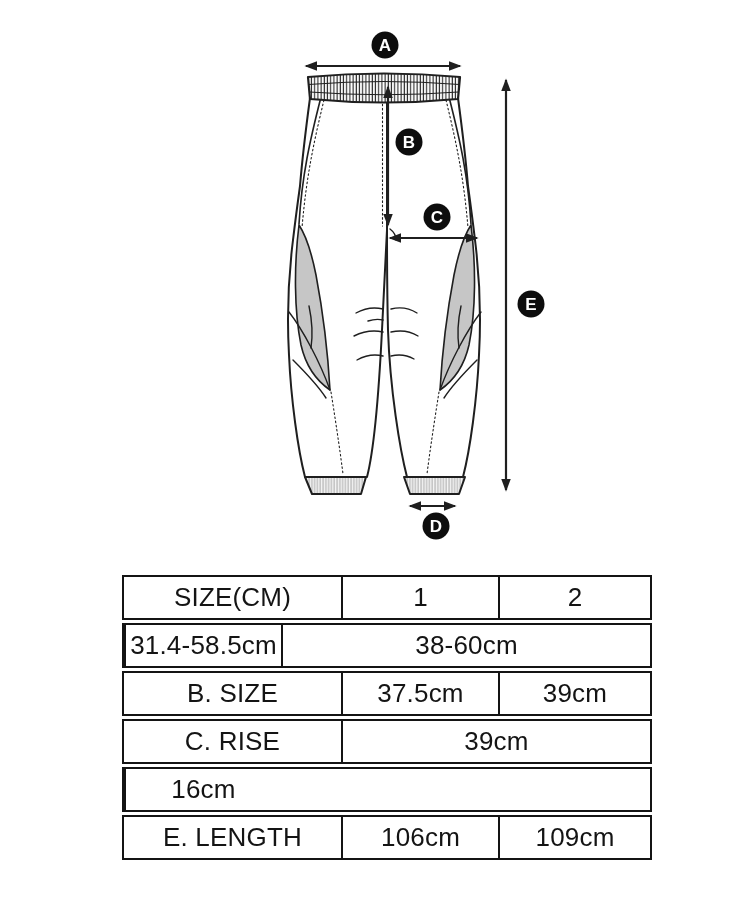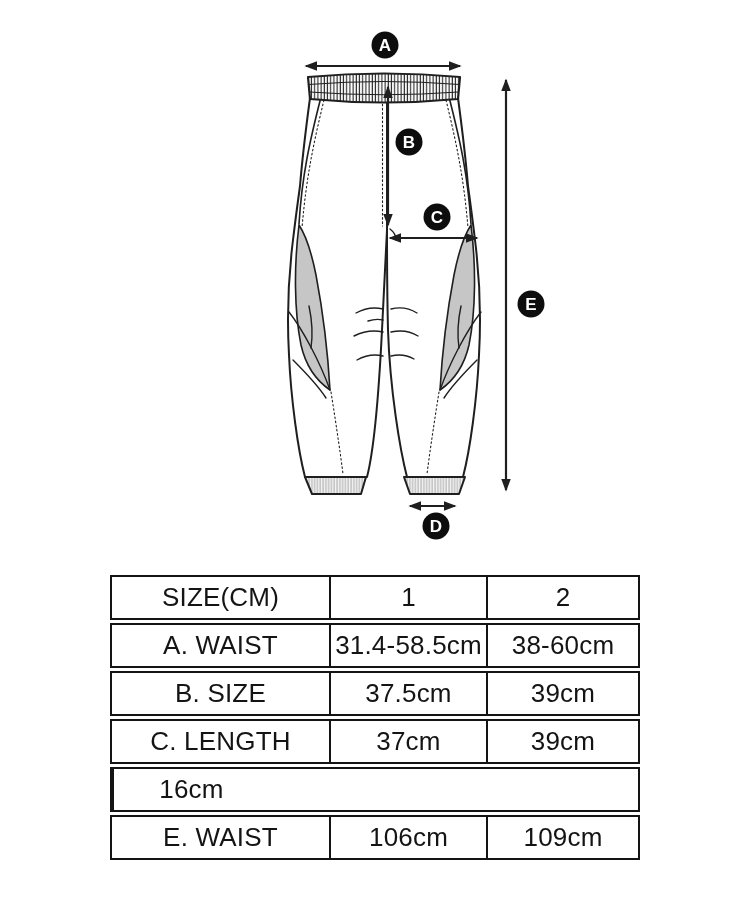--- a/index.html
+++ b/index.html
@@ -1,20 +1,20 @@
 <!DOCTYPE html>
 <html><head>
 <meta charset="utf-8">
 <style>
   html,body{margin:0;padding:0;background:#ffffff;}
   .page{position:relative;width:750px;height:900px;background:#fff;overflow:hidden;
         font-family:"Liberation Sans",sans-serif;}
   .drawing{position:absolute;left:0;top:0;}
   
-  .size-table{position:absolute;left:110px;top:575px;width:530px;}
+  .size-table{position:absolute;left:122px;top:575px;width:530px;}
   .t-row{display:flex;box-sizing:border-box;border:2.5px solid #141414;height:45px;
          margin-bottom:3px;background:#fff;}
   .t-cell{display:flex;align-items:center;justify-content:center;font-size:26px;
           color:#141414;letter-spacing:0.2px;box-sizing:border-box;white-space:nowrap;}
   .t-c0{width:217px;}
   .t-c1{width:157px;border-left:2.5px solid #141414;}
   .t-c2{flex:1;border-left:2.5px solid #141414;}
 </style>
 </head>
 <body>
@@ -142,41 +142,39 @@
 
   <div class="size-table">
 
     <div class="t-row">
       <div class="t-cell t-c0">SIZE(CM)</div>
       <div class="t-cell t-c1">1</div>
       <div class="t-cell t-c2">2</div>
     </div>
 
     <div class="t-row">
-      <div class="t-cell t-c0">A. WAIST</div>
       <div class="t-cell t-c1">31.4-58.5cm</div>
       <div class="t-cell t-c2">38-60cm</div>
     </div>
 
     <div class="t-row">
       <div class="t-cell t-c0">B. SIZE</div>
       <div class="t-cell t-c1">37.5cm</div>
       <div class="t-cell t-c2">39cm</div>
     </div>
 
     <div class="t-row">
-      <div class="t-cell t-c0">C. LENGTH</div>
-      <div class="t-cell t-c1">37cm</div>
+      <div class="t-cell t-c0">C. RISE</div>
       <div class="t-cell t-c2">39cm</div>
     </div>
 
     <div class="t-row">
       <div class="t-cell t-c1">16cm</div>
     </div>
 
     <div class="t-row">
-      <div class="t-cell t-c0">E. WAIST</div>
+      <div class="t-cell t-c0">E. LENGTH</div>
       <div class="t-cell t-c1">106cm</div>
       <div class="t-cell t-c2">109cm</div>
     </div>
 
   </div>
 </div>
 
 </body></html>

